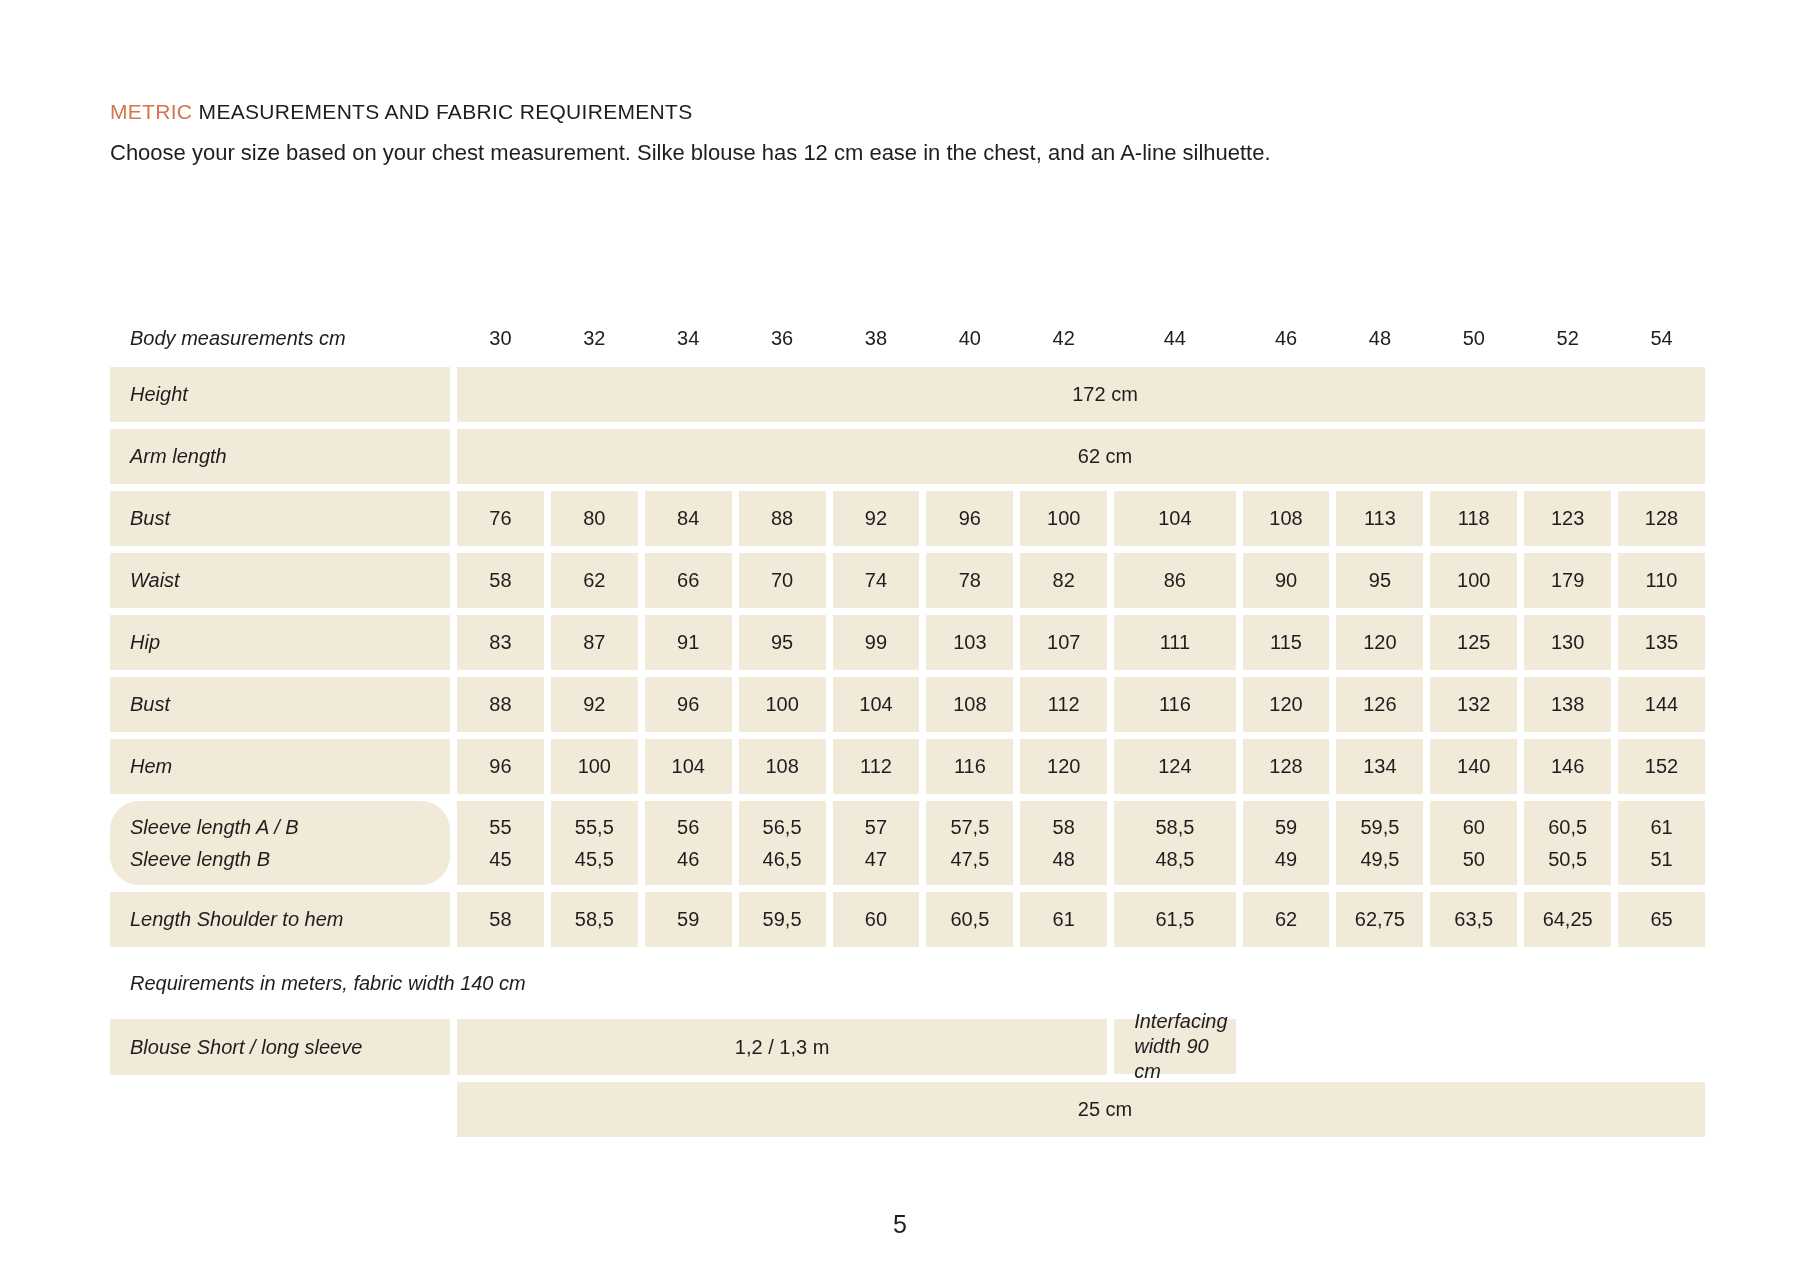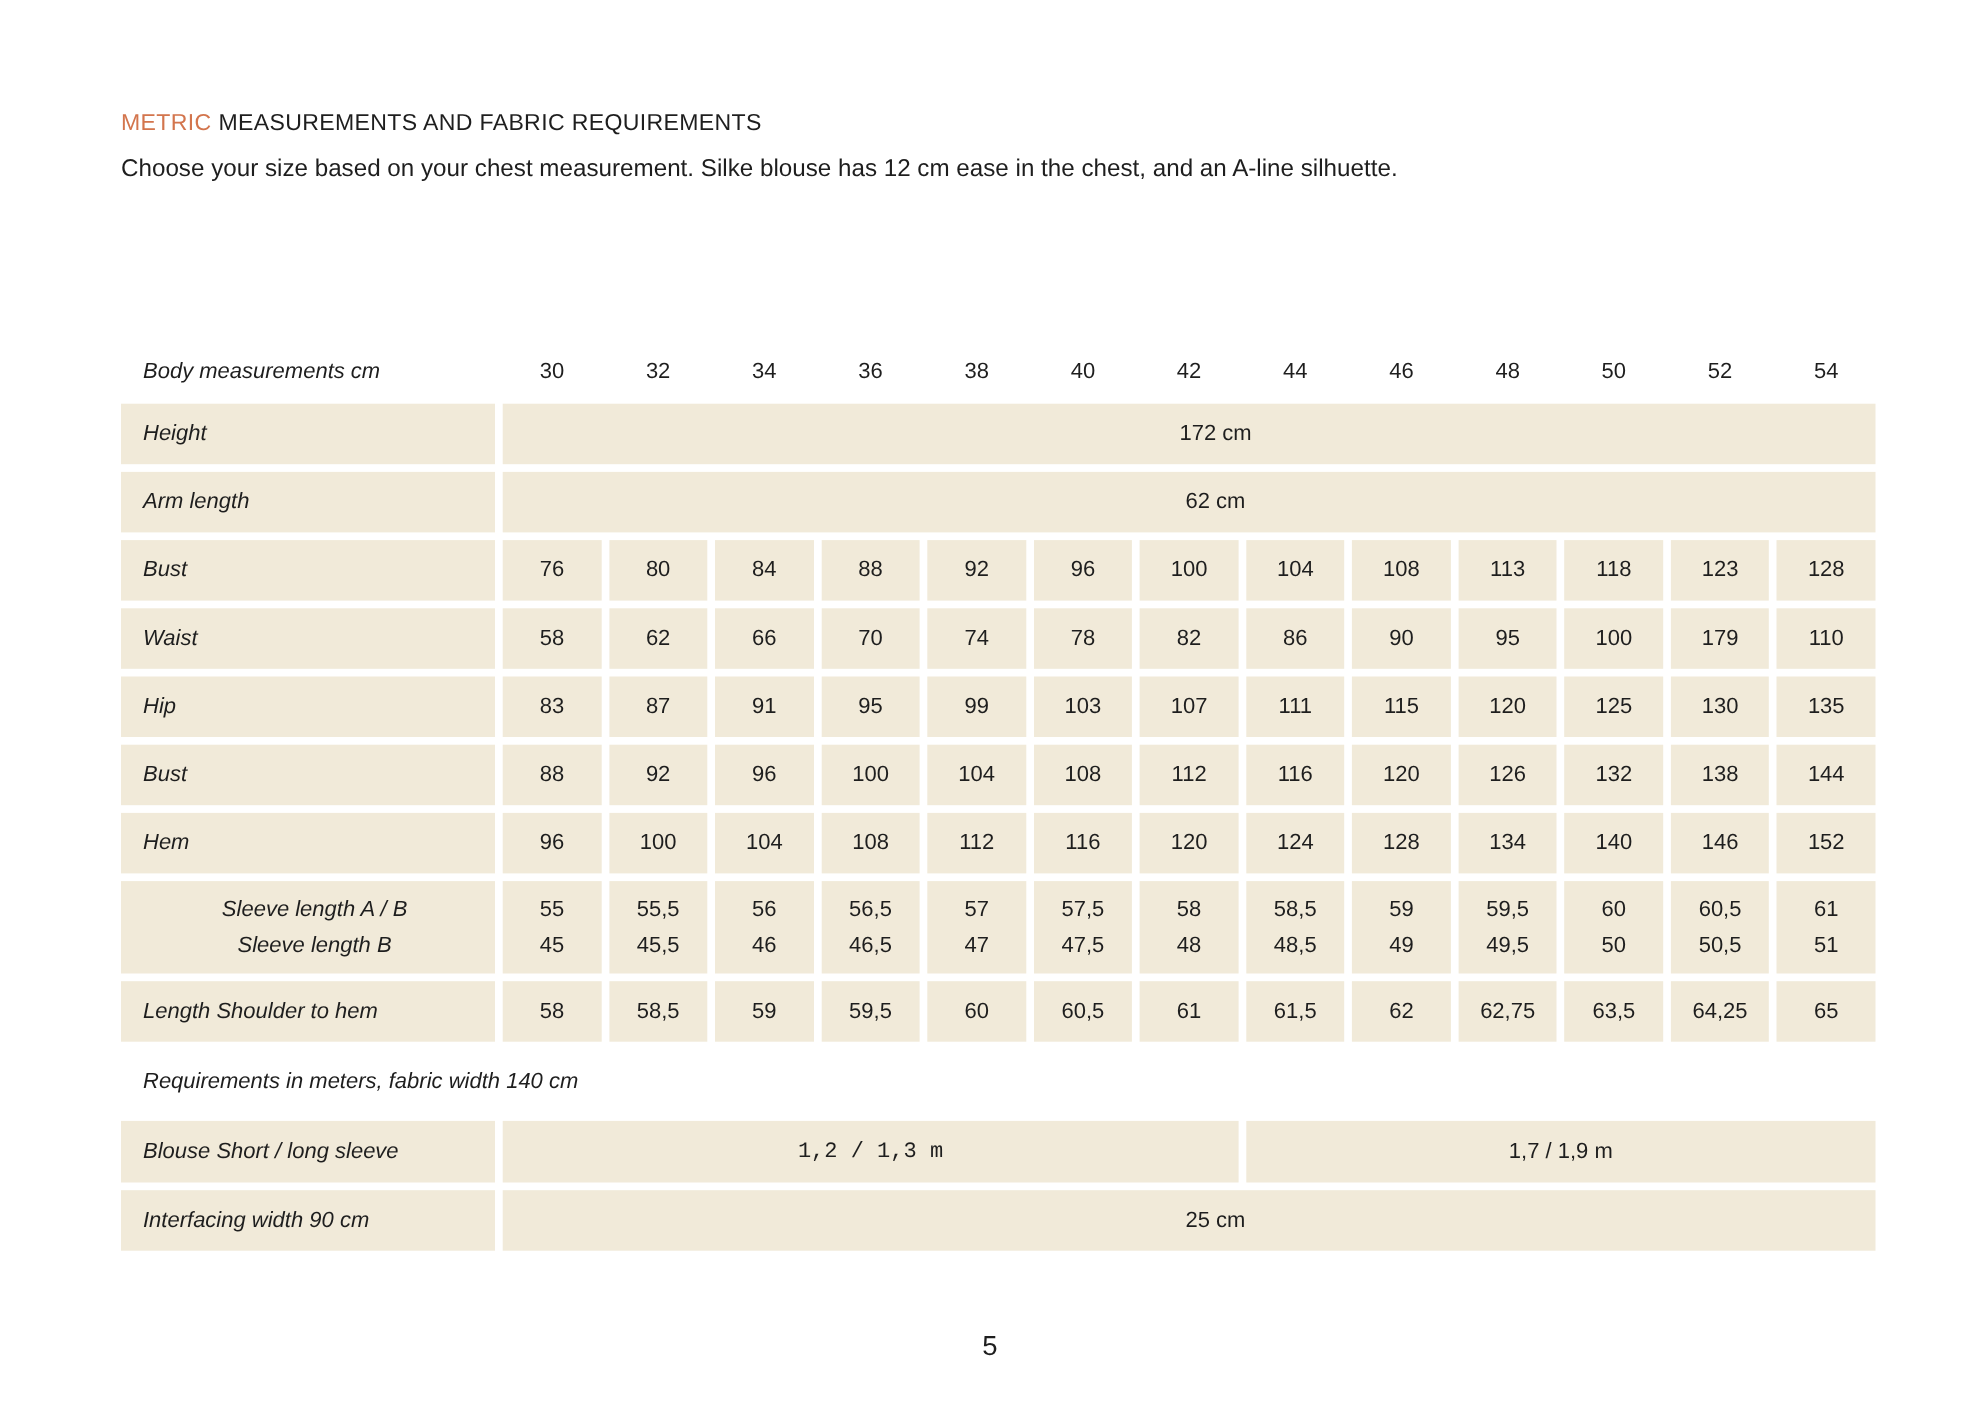--- a/index.html
+++ b/index.html
@@ -30,21 +30,21 @@
   .cell {
     background:var(--beige,#f1ead9);
     display:flex; align-items:center; justify-content:center;
     font-size:20px; line-height:1.25;
     color:var(--text,#1e1e1e);
     text-align:center;
   }
   .cell.plain { background:transparent; }
   .cell.label { justify-content:flex-start; text-align:left; padding-left:20px; padding-right:8px;font-style:italic; }
   .cell.col2 { flex-direction:column; justify-content:center; align-items:center; line-height:1.6; }
-  .cell.label.col2 { align-items:center; }
+  .cell.label.col2 { align-items:flex-start;border-radius:29px; }
   .h-header  { height:44px; }
   .h-std     { height:55px; }
   .h-section { height:58px; }
   .h-tall    { height:84px; }
   .h-req     { height:56px; }
   .full-span { grid-column:2 / -1;padding-left:48px; }
   .all-span  { grid-column:1 / -1; }
 
   .page-number {
     position:absolute; left:0; bottom:44px; width:100%;
@@ -216,20 +216,19 @@
       <div class="cell h-std">60,5</div>
       <div class="cell h-std">61</div>
       <div class="cell h-std">61,5</div>
       <div class="cell h-std">62</div>
       <div class="cell h-std">62,75</div>
       <div class="cell h-std">63,5</div>
       <div class="cell h-std">64,25</div>
       <div class="cell h-std">65</div>
       <div class="cell plain label h-section all-span">Requirements in meters, fabric width 140 cm</div>
       <div class="cell label h-req">Blouse Short / long sleeve</div>
-      <div class="cell h-req" style="grid-column: span 7; font-family: Liberation Mono, monospace;">1,2 / 1,3 m</div>
-      <div class="cell h-req" style="grid-column: span 6;">1,7 / 1,9 m</div>
+      <div class="cell h-req" style="grid-column: span 7;">1,2 / 1,3 m</div>
       <div class="cell label h-std">Interfacing width 90 cm</div>
       <div class="cell h-std full-span">25 cm</div>
     </div>
 
   <div class="page-number">5</div>
 </div>
 
 </body></html>

